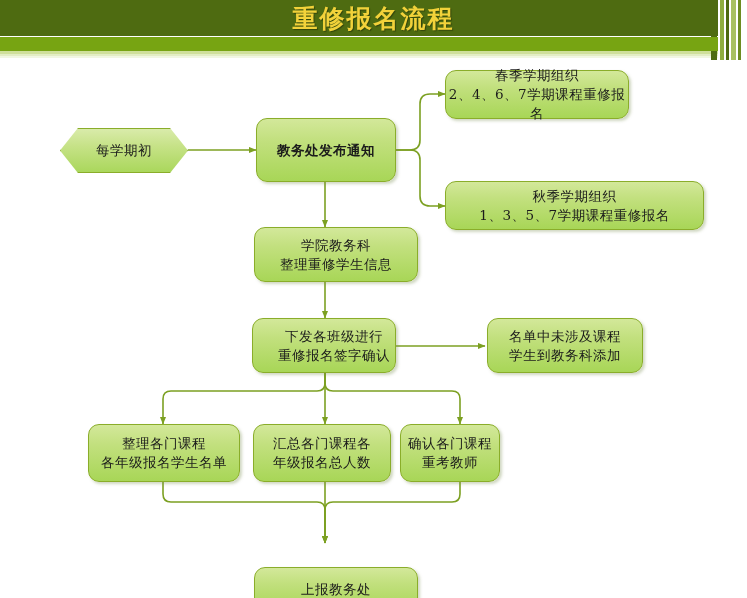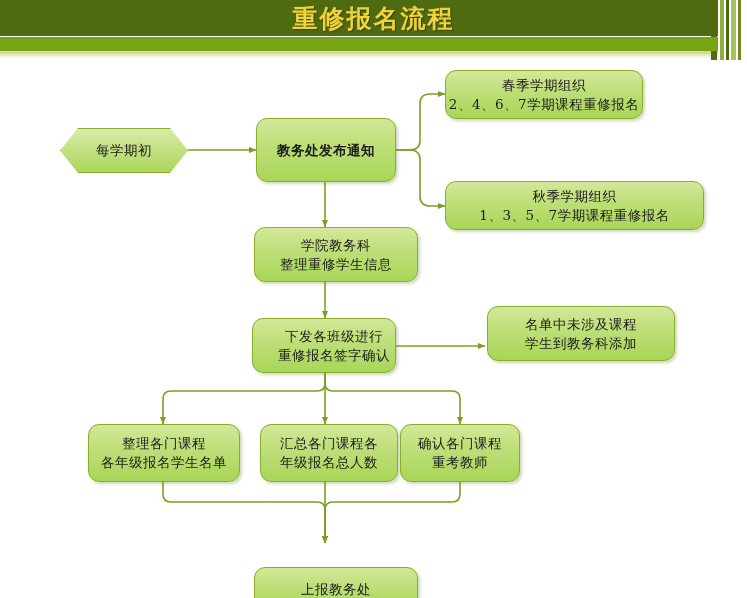--- a/index.html
+++ b/index.html
@@ -167,37 +167,37 @@
   </g>
 </svg>
 
 <div class="node hex" style="left:60px; top:128px; width:128px; height:45px;">
   <span class="hexbody"></span>
   <span class="hextext">每学期初</span>
 </div>
 
 <div class="node" style="left:256px; top:118px; width:140px; height:64px;font-weight:bold;">教务处发布通知</div>
 
-<div class="node" style="left:445px; top:70px; width:198px; height:49px;">春季学期组织
+<div class="node" style="left:445px; top:70px; width:184px; height:49px;">春季学期组织
 2、4、6、7学期课程重修报名</div>
 
 <div class="node" style="left:445px; top:181px; width:259px; height:49px;">秋季学期组织
 1、3、5、7学期课程重修报名</div>
 
 <div class="node" style="left:254px; top:227px; width:164px; height:55px;">学院教务科
 整理重修学生信息</div>
 
 <div class="node" style="left:252px; top:318px; width:144px; height:55px;padding-left:20px;">下发各班级进行
 重修报名签字确认</div>
 
-<div class="node" style="left:487px; top:306px; width:188px; height:55px;">名单中未涉及课程
+<div class="node" style="left:487px; top:318px; width:156px; height:55px;">名单中未涉及课程
 学生到教务科添加</div>
 
 <div class="node" style="left:88px; top:424px; width:152px; height:58px;">整理各门课程
 各年级报名学生名单</div>
 
-<div class="node" style="left:260px; top:424px; width:138px; height:58px;">汇总各门课程各
+<div class="node" style="left:253px; top:424px; width:138px; height:58px;">汇总各门课程各
 年级报名总人数</div>
 
-<div class="node" style="left:400px; top:424px; width:120px; height:58px;">确认各门课程
+<div class="node" style="left:400px; top:424px; width:100px; height:58px;">确认各门课程
 重考教师</div>
 
 <div class="node" style="left:254px; top:567px; width:164px; height:45px;">上报教务处</div>
 
 </body></html>

